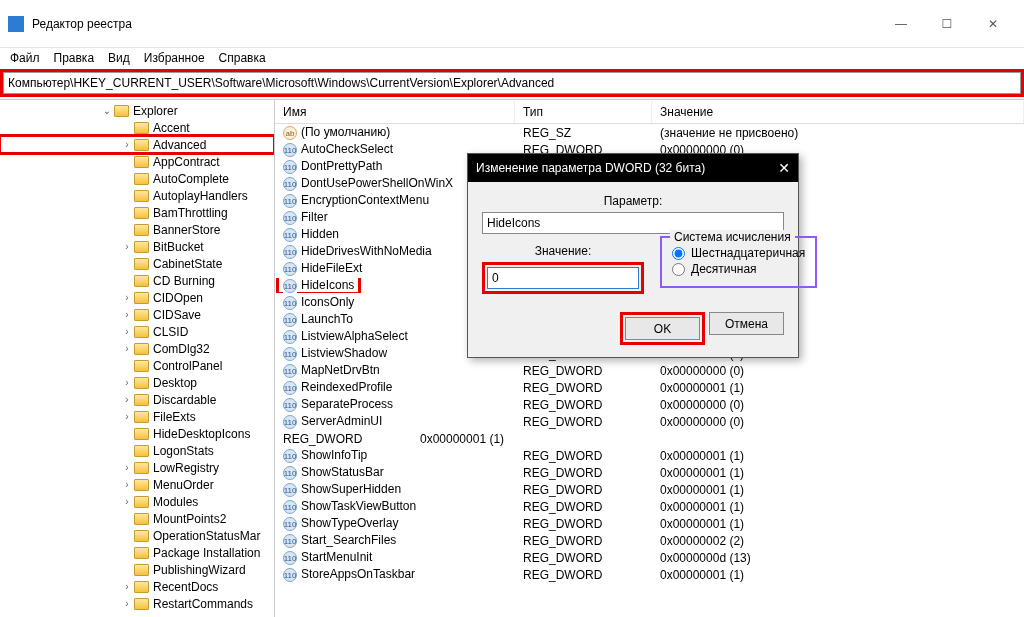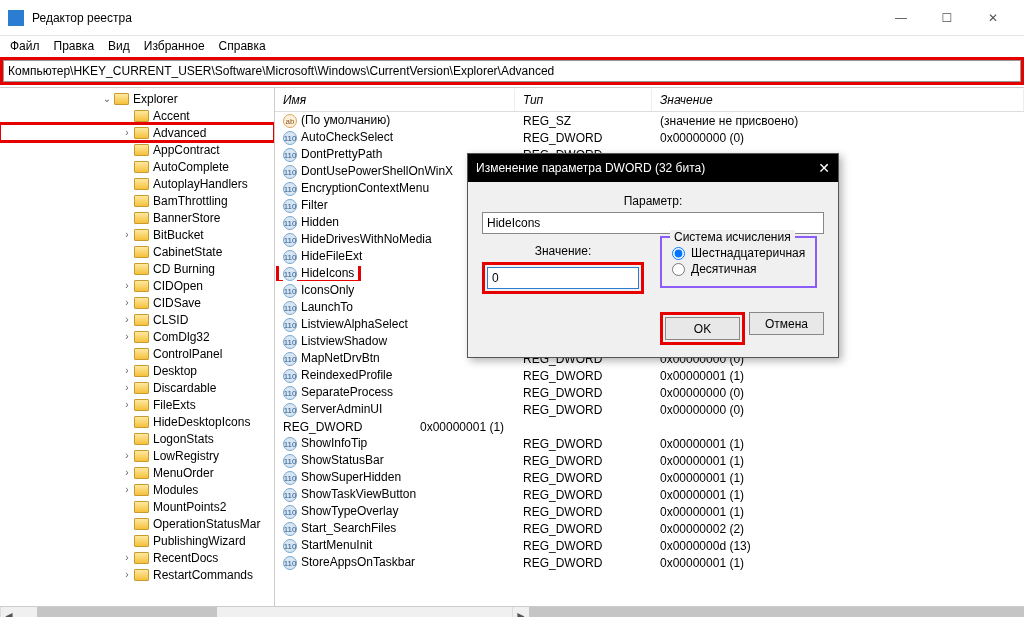--- a/index.html
+++ b/index.html
@@ -1,18 +1,18 @@
 <!DOCTYPE html>
 <html><head>
 <meta charset="utf-8">
 <style>
 * { box-sizing: border-box; margin: 0; padding: 0; font-family: 'Segoe UI', Tahoma, sans-serif; font-size: 12px; }
 body { width: 1024px; height: 617px; overflow: hidden; background: #fff; position: relative; }
 
-.titlebar { height: 36px; background: #fff; border-bottom: 1px solid #e5e5e5; display: flex; align-items: center; padding: 0 8px; }
+.titlebar { height: 48px; background: #fff; border-bottom: 1px solid #e5e5e5; display: flex; align-items: center; padding: 0 8px; }
 .titlebar .app-icon { width: 16px; height: 16px; background: #2b7cd3; margin-right: 8px; display: inline-block; }
 .titlebar .title { flex: 1; }
 .titlebar .win-btn { width: 46px; height: 30px; display: flex; align-items: center; justify-content: center; color: #555; cursor: pointer; }
 
 .menubar { height: 20px; display: flex; align-items: center; padding: 0 4px; gap: 2px; }
 .menubar span { padding: 2px 6px; cursor: pointer; }
 
 .addrbar-wrap { border: 3px solid #e60000; margin: 1px 0 2px 0; }
 .addrbar { height: 22px; border: 1px solid #999; display: flex; align-items: center; padding: 0 4px; background: #fff; }
 
@@ -20,37 +20,37 @@
 
 .tree { width: 275px; border-right: 1px solid #ccc; overflow: hidden; position: relative; background: #fff; }
 .tree-inner { padding: 2px 0; overflow-y: auto; height: 100%; }
 .tree-item { display: flex; align-items: center; height: 17px; white-space: nowrap; cursor: pointer; }
 .tree-item .indent { display: inline-block; }
 .tree-item .expander { width: 14px; text-align: center; color: #666; font-size: 10px; }
 .folder-icon { width: 15px; height: 12px; background: linear-gradient(#ffe8a0, #f5c13c); border: 1px solid #c89b2e; border-radius: 1px; margin-right: 4px; display: inline-block; }
 .tree-item.highlighted { outline: 3px solid #e60000; outline-offset: -1px; }
 
 .list { flex: 1; overflow: auto; position: relative; }
-.list-header { display: flex; background: #fff; border-bottom: 1px solid #ddd; position: sticky; top: 0; height: 24px; align-items: center; font-style: italic; }
+.list-header { display: flex; background: #fff; border-bottom: 1px solid #ddd; position: sticky; top: 0; height: 24px; align-items: center; }
 .list-header div { padding: 4px 8px; border-right: 1px solid #eee; }
 .col-name { width: 240px; }
 .col-type { width: 137px; }
 .col-val { flex: 1; }
 .list-row { display: flex; height: 17px; align-items: center; cursor: pointer; }
 .list-row .cell { padding: 0 8px; overflow: hidden; white-space: nowrap; text-overflow: ellipsis; }
 .reg-icon { width: 14px; height: 14px; margin-right: 4px; display: inline-flex; align-items: center; justify-content: center; font-size: 8px; background: #d8e6f4; border: 1px solid #7ba7cf; color: #2b5a8a; border-radius: 7px; }
 .reg-icon.sz { background: #fff0d8; border-color: #d8a860; color: #8a5a2b; }
 .list-row.highlighted-name .name-wrap { outline: 3px solid #e60000; margin-left: -4px; padding-left: 4px; padding-right: 4px; }
 
 .hscroll { height: 18px; background: #f0f0f0; border-top: 1px solid #ccc; display: flex; }
 .hscroll .track { flex: 1; background: #f0f0f0; position: relative; }
 .hscroll .thumb { position: absolute; height: 100%; background: #c5c5c5; }
 .hscroll .arrow { width: 17px; display: flex; align-items: center; justify-content: center; color: #555; border-left: 1px solid #ddd; }
 
-.dialog { position: absolute; left: 467px; top: 153px; width: 372px; background: #f0f0f0; border: 1px solid #555; box-shadow: 3px 3px 8px rgba(0,0,0,0.3); }
+.dialog { position: absolute; left: 467px; top: 153px; width: 332px; background: #f0f0f0; border: 1px solid #555; box-shadow: 3px 3px 8px rgba(0,0,0,0.3); }
 .dialog-title { height: 28px; background: #000; color: #fff; display: flex; align-items: center; padding: 0 8px; }
 .dialog-title .close { margin-left: auto; cursor: pointer; font-size: 14px; }
 .dialog-body { padding: 12px 14px; }
 .dialog-label { margin-bottom: 4px; text-align: center; }
 .dialog-input { width: 100%; height: 22px; border: 1px solid #888; background: #fff; padding: 0 4px; margin-bottom: 10px; }
 .dialog-row { display: flex; gap: 16px; align-items: flex-start; }
 .value-input-wrap { border: 3px solid #e60000; padding: 2px; }
 .value-input { width: 152px; height: 22px; border: 1px solid #2b7cd3; background: #fff; padding: 0 4px; }
 .radios { border: 2px solid #8b5cf6; padding: 6px 10px 8px; position: relative; margin-top: -8px; }
 .radios .legend { position: absolute; top: -8px; left: 8px; background: #f0f0f0; padding: 0 4px; }
@@ -235,20 +235,26 @@
           <span class="indent" style="width:120px"></span>
           <span class="expander"></span>
           <span class="folder-icon"></span>
           <span>MountPoints2</span>
         </div>
         <div class="tree-item">
           <span class="indent" style="width:120px"></span>
           <span class="expander"></span>
           <span class="folder-icon"></span>
           <span>OperationStatusMar</span>
+        </div>
+        <div class="tree-item">
+          <span class="indent" style="width:120px"></span>
+          <span class="expander"></span>
+          <span class="folder-icon"></span>
+          <span>Package Installation</span>
         </div>
         <div class="tree-item">
           <span class="indent" style="width:120px"></span>
           <span class="expander"></span>
           <span class="folder-icon"></span>
           <span>PublishingWizard</span>
         </div>
         <div class="tree-item">
           <span class="indent" style="width:120px"></span>
           <span class="expander">›</span>

